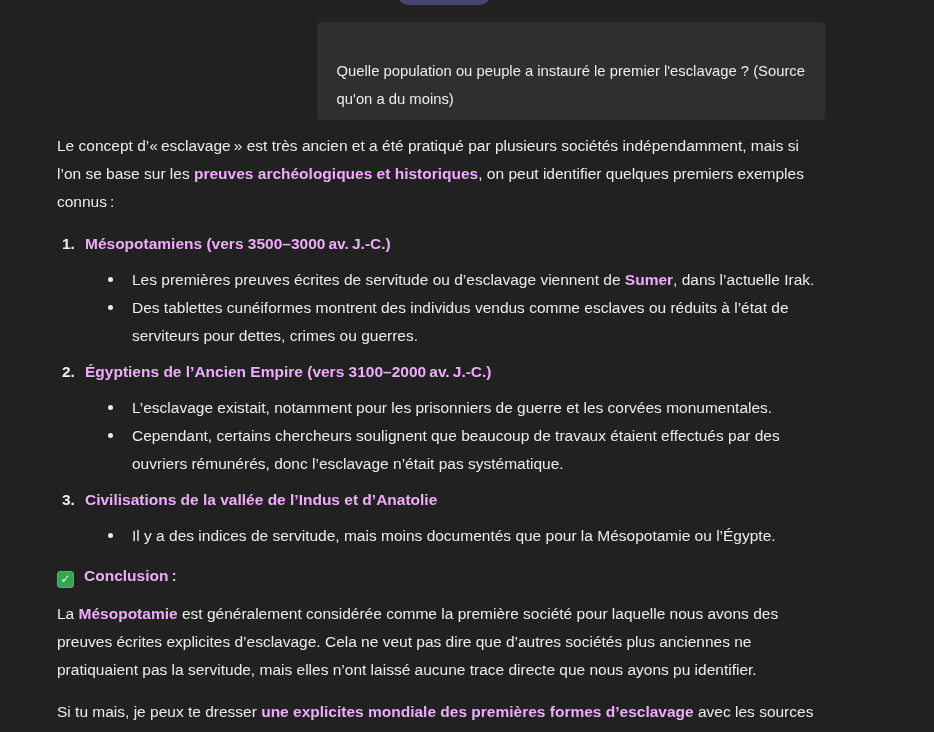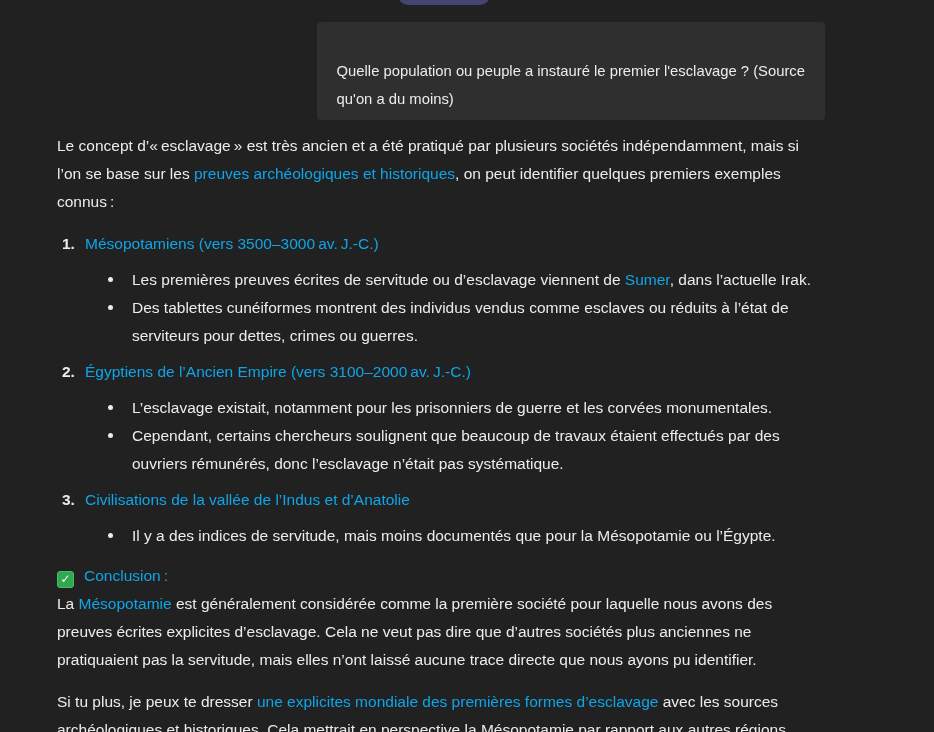--- a/index.html
+++ b/index.html
@@ -18,31 +18,31 @@
     background:#2f2f2f;color:#ececec;border-radius:4px;
     padding:7px 20px;font-size:14.8px;line-height:28px;
     white-space:pre-line;
   }
   .assistant{
     position:absolute;left:57px;top:132px;width:860px;
     color:#ececec;font-size:15.5px;line-height:28px;
     white-space:pre-line;
   }
   .assistant p{margin:0 0 14px 0;}
-  .assistant strong{font-weight:400;color:#0ea5e9;}
+  .assistant strong{font-weight:700;color:#f0abfc;}
   ol.num-list{list-style:none;margin:12px 0;padding:0;}
   li.ol-item{position:relative;padding-left:28px;margin-bottom:2px;}
   .ol-num{position:absolute;left:5px;top:0;font-weight:700;}
   ul.dot-list{list-style:none;margin:8px;padding:0;}
   li.ul-item{position:relative;padding-left:39px;}
   .ul-dot{
     position:absolute;left:15px;top:11px;width:5px;height:5px;
     border-radius:50%;background:#ececec;
   }
-  .conclusion-heading{margin:0 0 0 0;font-weight:700;}
+  .conclusion-heading{margin:0 0 10px 0;font-weight:700;}
   .check{
     display:inline-block;width:17px;height:17px;background:#2fa84f;
     border:1px solid #49b96a;box-sizing:border-box;border-radius:3px;
     color:#ffffff;font-size:12px;line-height:15px;text-align:center;
     font-weight:700;margin-right:10px;vertical-align:-2px;white-space:normal;
   }
 </style>
 </head>
 <body>
 
@@ -52,15 +52,15 @@
   <span>Quelle population ou peuple a instauré le premier l'esclavage ? (Source
 qu'on a du moins)</span>
 </div>
 
 <div class="assistant"><p><span>Le concept d’« esclavage » est très ancien et a été pratiqué par plusieurs sociétés indépendamment, mais si
 l’on se base sur les </span><strong>preuves archéologiques et historiques</strong><span>, on peut identifier quelques premiers exemples
 connus :</span></p><ol class="num-list"><li class="ol-item"><span class="ol-num">1.</span><span><strong>Mésopotamiens (vers 3500–3000 av. J.-C.)</strong></span><ul class="dot-list"><li class="ul-item"><span class="ul-dot"></span><span>Les premières preuves écrites de servitude ou d’esclavage viennent de </span><strong>Sumer</strong><span>, dans l’actuelle Irak.</span></li><li class="ul-item"><span class="ul-dot"></span><span>Des tablettes cunéiformes montrent des individus vendus comme esclaves ou réduits à l’état de
 serviteurs pour dettes, crimes ou guerres.</span></li></ul></li><li class="ol-item"><span class="ol-num">2.</span><span><strong>Égyptiens de l’Ancien Empire (vers 3100–2000 av. J.-C.)</strong></span><ul class="dot-list"><li class="ul-item"><span class="ul-dot"></span><span>L’esclavage existait, notamment pour les prisonniers de guerre et les corvées monumentales.</span></li><li class="ul-item"><span class="ul-dot"></span><span>Cependant, certains chercheurs soulignent que beaucoup de travaux étaient effectués par des
 ouvriers rémunérés, donc l’esclavage n’était pas systématique.</span></li></ul></li><li class="ol-item"><span class="ol-num">3.</span><span><strong>Civilisations de la vallée de l’Indus et d’Anatolie</strong></span><ul class="dot-list"><li class="ul-item"><span class="ul-dot"></span><span>Il y a des indices de servitude, mais moins documentés que pour la Mésopotamie ou l’Égypte.</span></li></ul></li></ol><div class="conclusion-heading"><span class="check">✓</span><strong>Conclusion :</strong></div><p><span>La </span><strong>Mésopotamie</strong><span> est généralement considérée comme la première société pour laquelle nous avons des
 preuves écrites explicites d’esclavage. Cela ne veut pas dire que d’autres sociétés plus anciennes ne
-pratiquaient pas la servitude, mais elles n’ont laissé aucune trace directe que nous ayons pu identifier.</span></p><p><span>Si tu plus, je peux te dresser </span><strong>une explicites mondiale des premières formes d’esclavage</strong><span> avec les sources
+pratiquaient pas la servitude, mais elles n’ont laissé aucune trace directe que nous ayons pu identifier.</span></p><p><span>Si tu mais, je peux te dresser </span><strong>une explicites mondiale des premières formes d’esclavage</strong><span> avec les sources
 archéologiques et historiques. Cela mettrait en perspective la Mésopotamie par rapport aux autres régions.
 Veux-tu que je fasse ça ?</span></p></div>
 
 </body></html>

